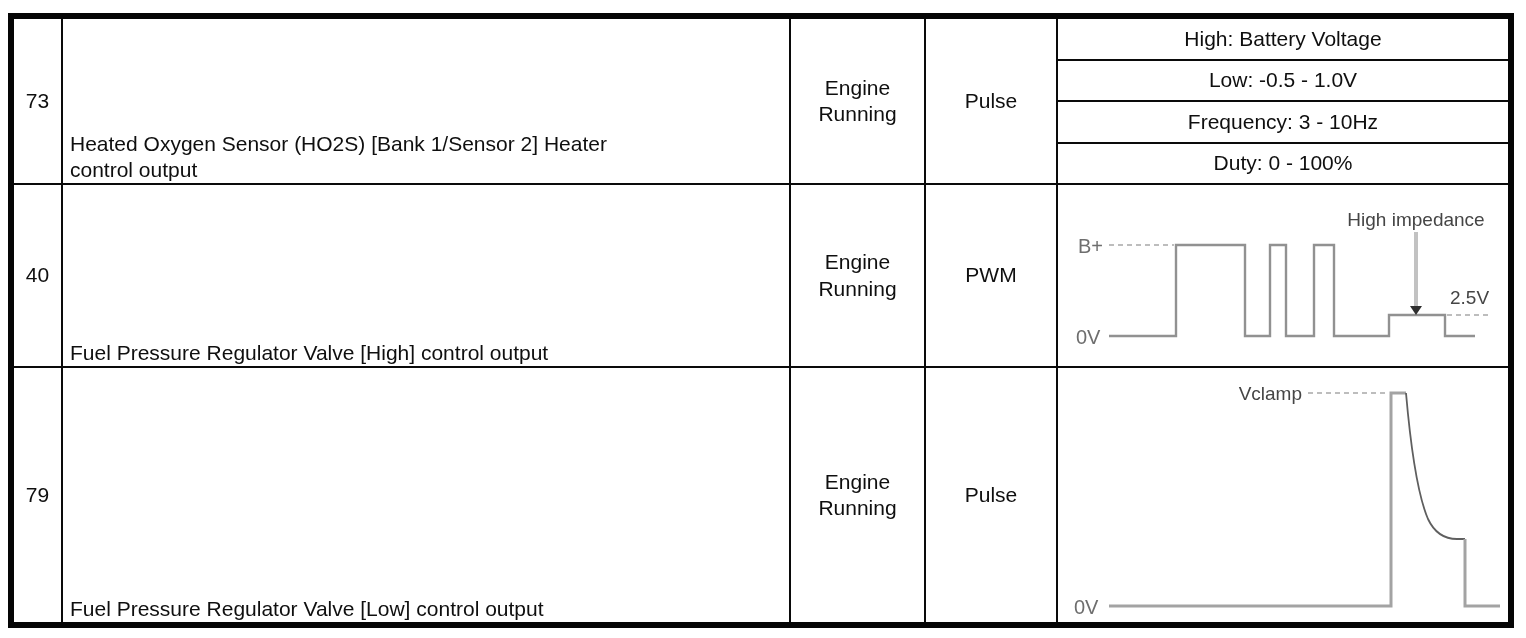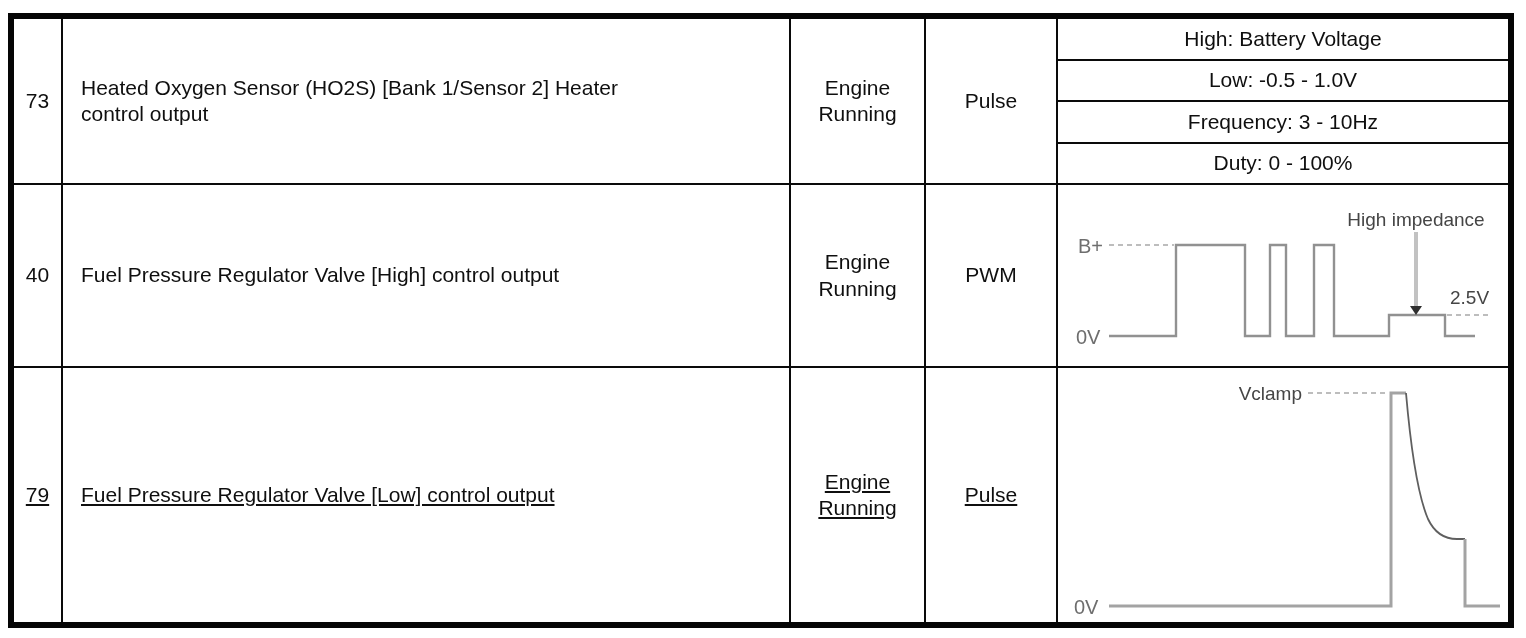--- a/index.html
+++ b/index.html
@@ -34,26 +34,27 @@
     border-right: 2px solid #0a0a0a;
     border-bottom: 2px solid #0a0a0a;
     display: flex;
     align-items: center;
     justify-content: center;
     font-size: 21px;
     line-height: 1.25;
     overflow: hidden;
   }
   .cell.last-col { border-right: none; }
-  .cell.last-row { border-bottom: none; text-decoration: underline; }
+  .cell.last-row { border-bottom: none; }
   .cell.desc {
     justify-content: flex-start;
-    padding-left: 18px;
+    padding-left: 7px;
     padding-right: 10px;
     text-align: left;
+    align-items: flex-end;
   }
   .desc-text-wrap { max-width: 580px; }
   .cell.center-text { text-align: center; }
   .spec-lines {
     flex-direction: column;
     align-items: stretch;
     justify-content: stretch;
     padding: 0;
   }
   .spec-line {

